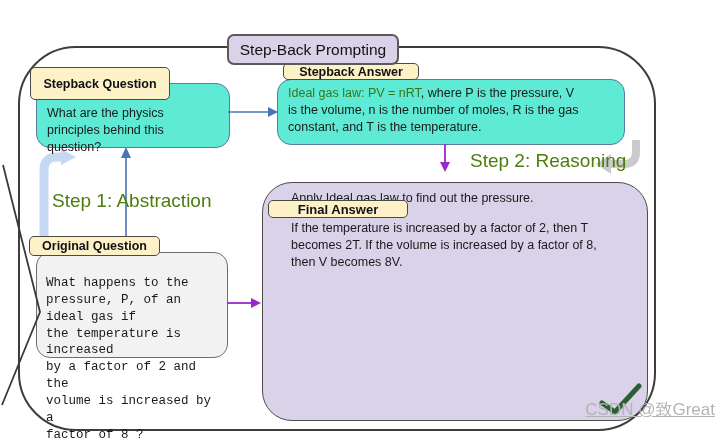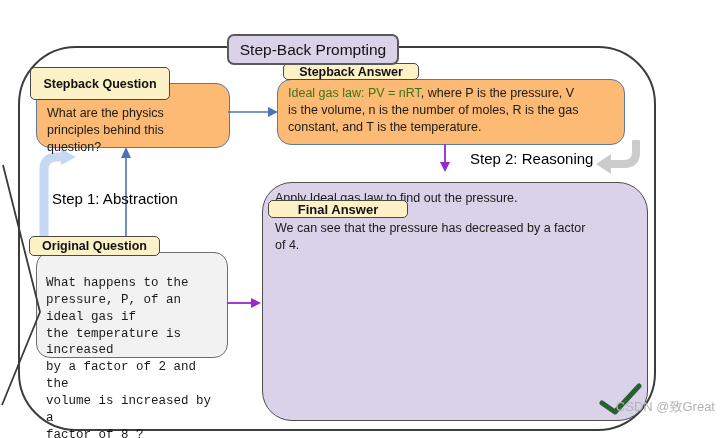--- a/index.html
+++ b/index.html
@@ -30,38 +30,38 @@
     background:#fdf1c7;border:1.5px solid #4a4a42;border-radius:5px;
     font-size:12.5px;font-weight:bold;color:#111;
     display:flex;align-items:center;justify-content:center;
     z-index:5;box-sizing:border-box;
   }
 
   .box{
     box-sizing:border-box;border-radius:14px;z-index:2;
     font-size:12.5px;line-height:1.35;white-space:pre-line;
   }
-  .box-blue{background:#fdba74;border:1.5px solid #5b7b9e;}
+  .box-blue{background:#5eead4;border:1.5px solid #5b7b9e;}
   .box-gray{background:#f2f2f2;border:1.5px solid #6e6e6e;}
   .box-purple{background:#d9d2e9;border:1.6px solid #4d4d4d;border-radius:30px;}
 
   .sb-question{left:36px;top:83px;width:194px;height:65px;padding:4px 10px;}
   .sb-answer{left:277px;top:79px;width:348px;height:66px;padding:5px 6px 5px 10px;}
   .orig-question{left:36px;top:252px;width:192px;height:106px;padding:5px 9px;font-family:Liberation Mono, monospace;}
-  .final-answer{left:262px;top:182px;width:386px;height:239px;padding:7px 12px;}
+  .final-answer{left:262px;top:182px;width:386px;height:239px;padding:7px 28px;}
 
   .green{color:#38761d;}
   .fa-para{margin:0 0 13px 0;white-space:pre-line;}
   .fa-para:last-child{margin-bottom:0;}
 
-  .step-label{font-size:15px;color:#000000;z-index:4;white-space:nowrap;}
+  .step-label{font-size:19px;color:#4d7c0f;z-index:4;white-space:nowrap;}
 
   .watermark{
     left:570px;top:398px;width:145px;text-align:right;
-    font-size:13px;color:#b3b3b3;z-index:7;
+    font-size:17px;color:#b3b3b3;z-index:7;text-decoration:underline;
   }
   svg{display:block;}
 </style>
 </head>
 <body>
 
 <div class="abs frame"></div>
 
 <svg class="abs" style="left:0;top:162px;z-index:3;" width="46" height="246" viewBox="0 0 46 246">
   <polyline points="3,3 40,150 2,243" fill="none" stroke="#3a3a3a" stroke-width="1.8"></polyline>
@@ -95,22 +95,23 @@
 pressure, P, of an ideal gas if
 the temperature is increased
 by a factor of 2 and the
 volume is increased by a
 factor of 8 ?</span>
 </div>
 
 <div class="abs tab" style="left:268px;top:164px;width:140px;height:18px;font-size:13px;margin-top:36px;">
   <span>Final Answer</span>
 </div>
-<div class="abs box box-purple final-answer" id="final-answer-box"><p class="fa-para">Apply Ideal gas law to find out the pressure.</p><p class="fa-para">We can see that the pressure has decreased by a factor
-of 4.</p></div>
+<div class="abs box box-purple final-answer" id="final-answer-box"><p class="fa-para">Apply Ideal gas law to find out the pressure.</p><p class="fa-para">If the temperature is increased by a factor of 2, then T
+becomes 2T. If the volume is increased by a factor of 8,
+then V becomes 8V.</p></div>
 
 <div class="abs step-label" style="left:52px;top:190px;">Step 1: Abstraction</div>
 <div class="abs step-label" style="left:470px;top:150px;">Step 2: Reasoning</div>
 
 <svg class="abs" style="left:119px;top:146px;z-index:3;" width="14" height="100" viewBox="0 0 14 100">
   <line x1="7" y1="98" x2="7" y2="10" stroke="#4a73b8" stroke-width="1.6"></line>
   <polygon points="7,1 2,12 12,12" fill="#4a73b8"></polygon>
 </svg>
 
 <svg class="abs" style="left:228px;top:105px;z-index:3;" width="52" height="14" viewBox="0 0 52 14">

